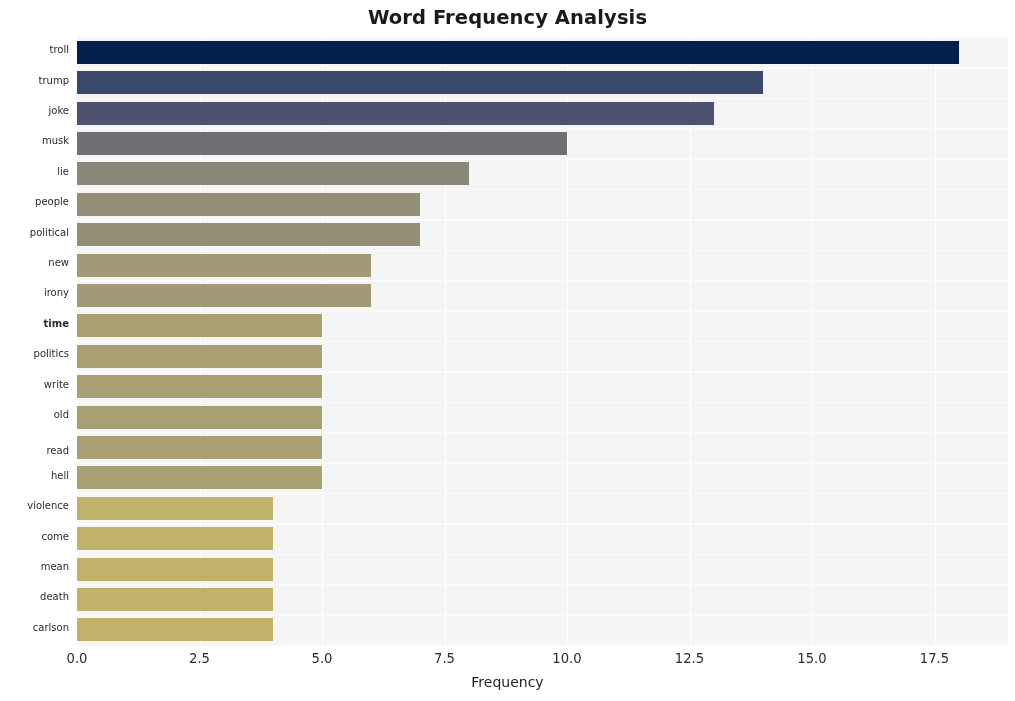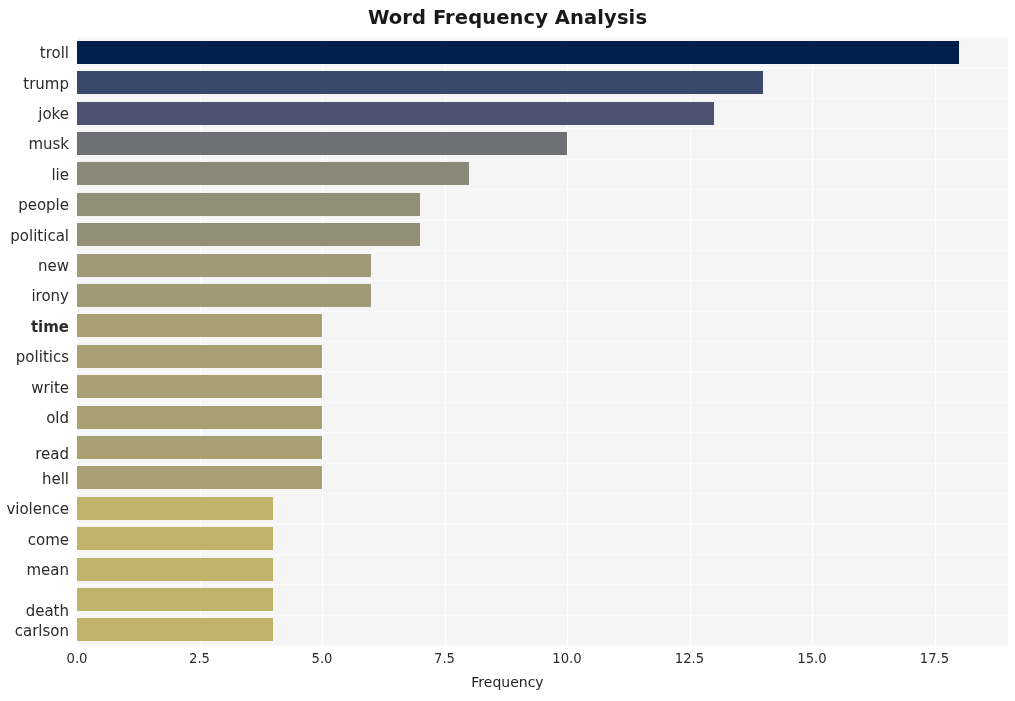--- a/index.html
+++ b/index.html
@@ -63,21 +63,21 @@
     left: 0;
     top: 37px;
     width: 1015px;
     height: 608px;
   }
   .ytick-item {
     position: absolute;
     left: 0;
     width: 69px;
     text-align: right;
-    font-size: 15px;
+    font-size: 10px;
     color: #2b2b2b;
     white-space: nowrap;
   }
   #xtick-layer {
     position: absolute;
     left: 0;
     top: 645px;
     width: 1015px;
     height: 30px;
   }
@@ -171,21 +171,21 @@
       <div class="ytick-item" style="top: 250.4px;">irony</div>
       <div class="ytick-item" style="top: 280.8px; font-weight: bold;">time</div>
       <div class="ytick-item" style="top: 311.2px;">politics</div>
       <div class="ytick-item" style="top: 341.6px;">write</div>
       <div class="ytick-item" style="top: 372px;">old</div>
       <div class="ytick-item" style="top: 408px;">read</div>
       <div class="ytick-item" style="top: 432.8px;">hell</div>
       <div class="ytick-item" style="top: 463.2px;">violence</div>
       <div class="ytick-item" style="top: 493.6px;">come</div>
       <div class="ytick-item" style="top: 524px;">mean</div>
-      <div class="ytick-item" style="top: 554.4px; margin-top: 11px;">death</div>
+      <div class="ytick-item" style="top: 554.4px;">death</div>
       <div class="ytick-item" style="top: 584.8px;">carlson</div>
     </div>
 
   <div id="xtick-layer">
       <div class="xtick-item" style="left: 77px;">0.0</div>
       <div class="xtick-item" style="left: 199.5px;">2.5</div>
       <div class="xtick-item" style="left: 322px;">5.0</div>
       <div class="xtick-item" style="left: 444.5px;">7.5</div>
       <div class="xtick-item" style="left: 567px;">10.0</div>
       <div class="xtick-item" style="left: 689.5px;">12.5</div>

